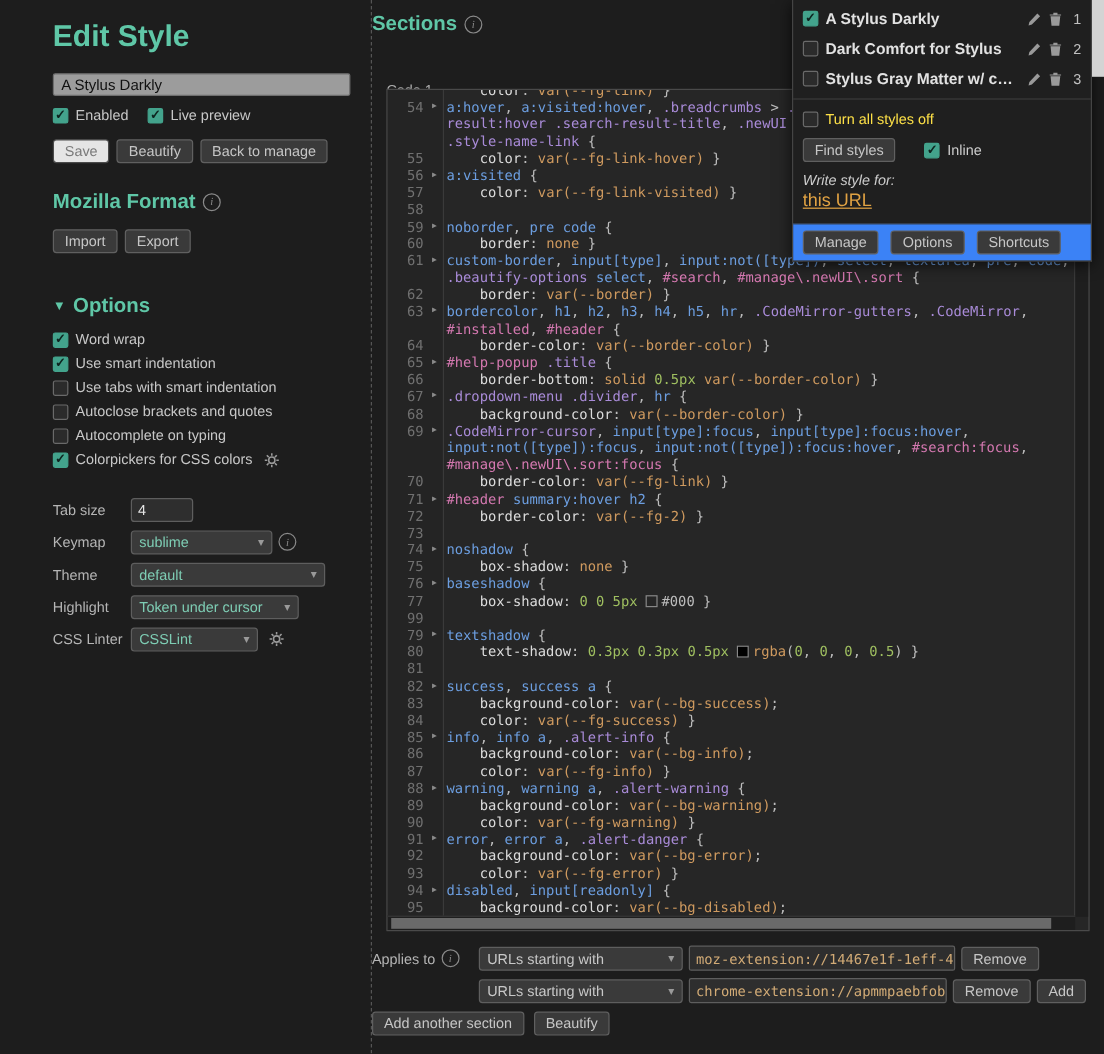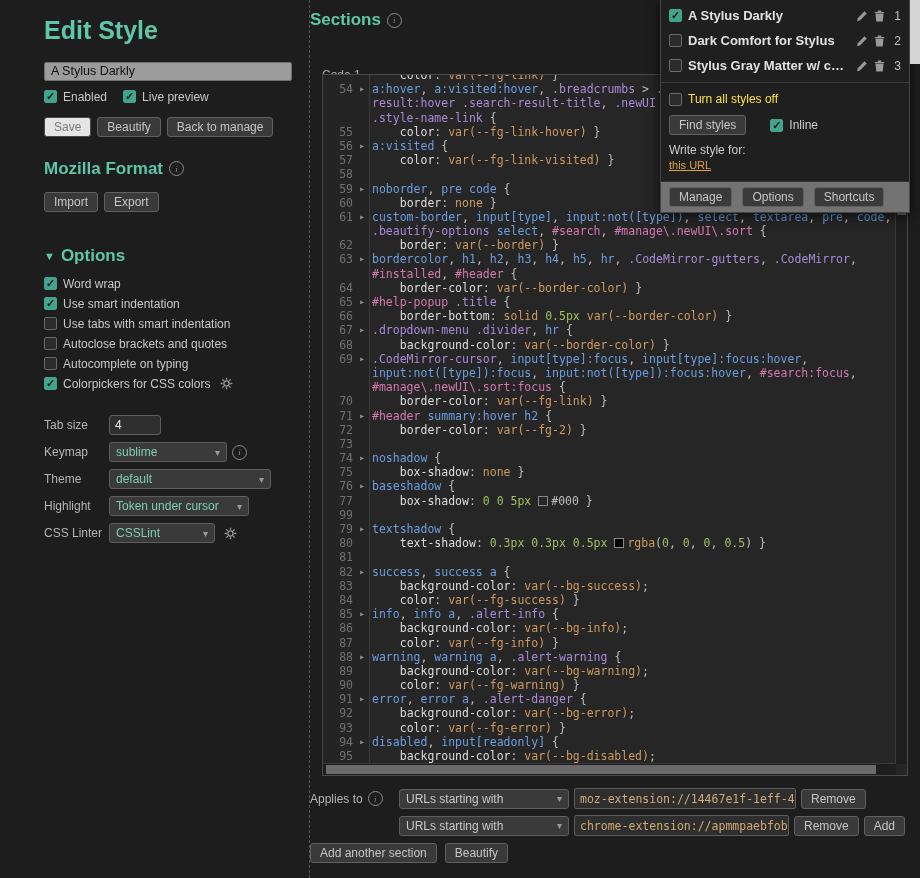--- a/index.html
+++ b/index.html
@@ -83,24 +83,24 @@
          border-top:none;box-shadow:0 3px 12px rgba(0,0,0,.7);z-index:10;box-sizing:border-box;padding-top:3px;}
   .p-entry{display:flex;align-items:center;gap:6px;padding:5px 8px;cursor:pointer;}
   .p-entry .lbl{flex:1;font-size:13px;font-weight:bold;color:#e2e2e2;white-space:nowrap;overflow:hidden;
                 text-overflow:ellipsis;}
   .picon{display:inline-flex;align-items:center;flex:none;cursor:pointer;}
   .p-num{color:#c0c0c0;font-size:12px;width:10px;text-align:right;flex:none;}
   .p-div{height:1px;background:#3a3a3a;margin:4px 0;}
   .p-toggle{display:flex;align-items:center;gap:6px;padding:5px 8px;font-size:12px;color:#fde047;cursor:pointer;}
   .p-actions{display:flex;align-items:center;gap:24px;padding:4px 8px;}
   .p-inline{display:flex;align-items:center;gap:6px;font-size:12px;color:#cdcdcd;cursor:pointer;}
-  .p-write{padding:4px 8px 0;font-size:12px;color:#cdcdcd;}
-  .p-url{padding:2px 8px 8px;font-size:11px;}
+  .p-write{padding:4px 8px 0;font-size:12px;color:#cdcdcd;font-style:italic;}
+  .p-url{padding:2px 8px 8px;font-size:15px;}
   .p-url a{color:#e0a243;text-decoration:underline;cursor:pointer;}
-  .p-footer{display:flex;gap:10px;padding:5px 8px;background:#737373;border-top:1px solid #333;margin-top:2px;}
+  .p-footer{display:flex;gap:10px;padding:5px 8px;background:#3b82f6;border-top:1px solid #333;margin-top:2px;}
   .popup-scrollbar{position:absolute;left:910px;top:0;width:10px;height:64px;background:#d4d4d4;z-index:11;}
 </style>
 </head>
 <body>
 
 <div class="sidebar">
   <h1>Edit Style</h1>
   <input class="name-input" value="A Stylus Darkly" style="">
   <div class="cb-row">
     <label class="opt-cb inline">

